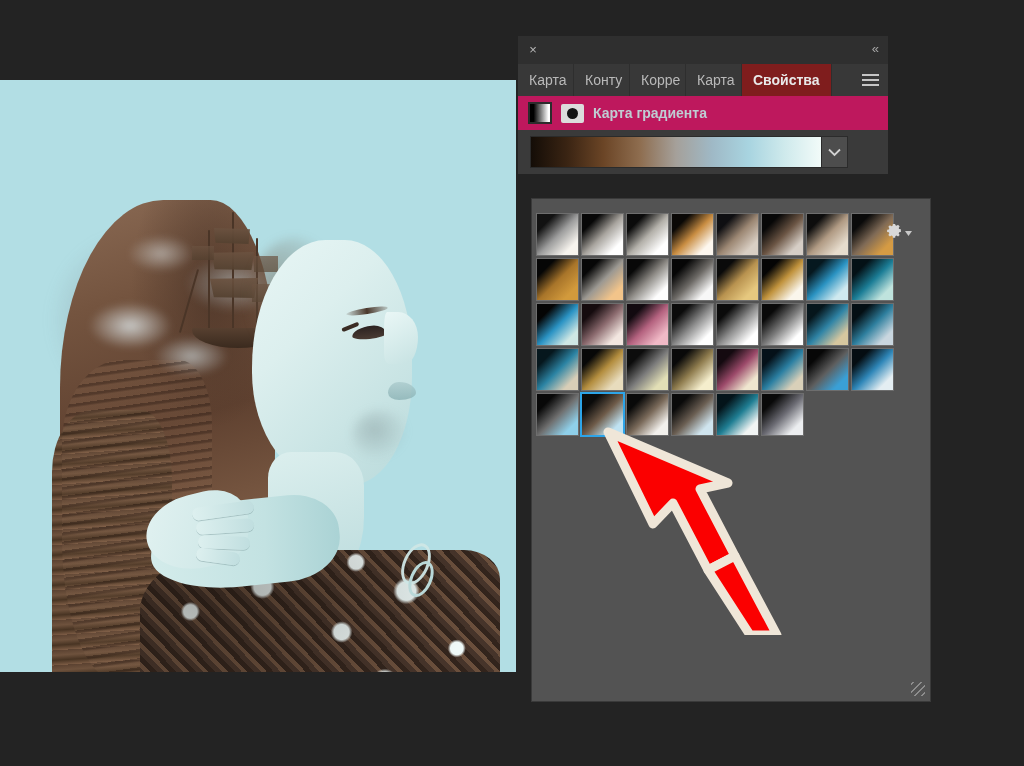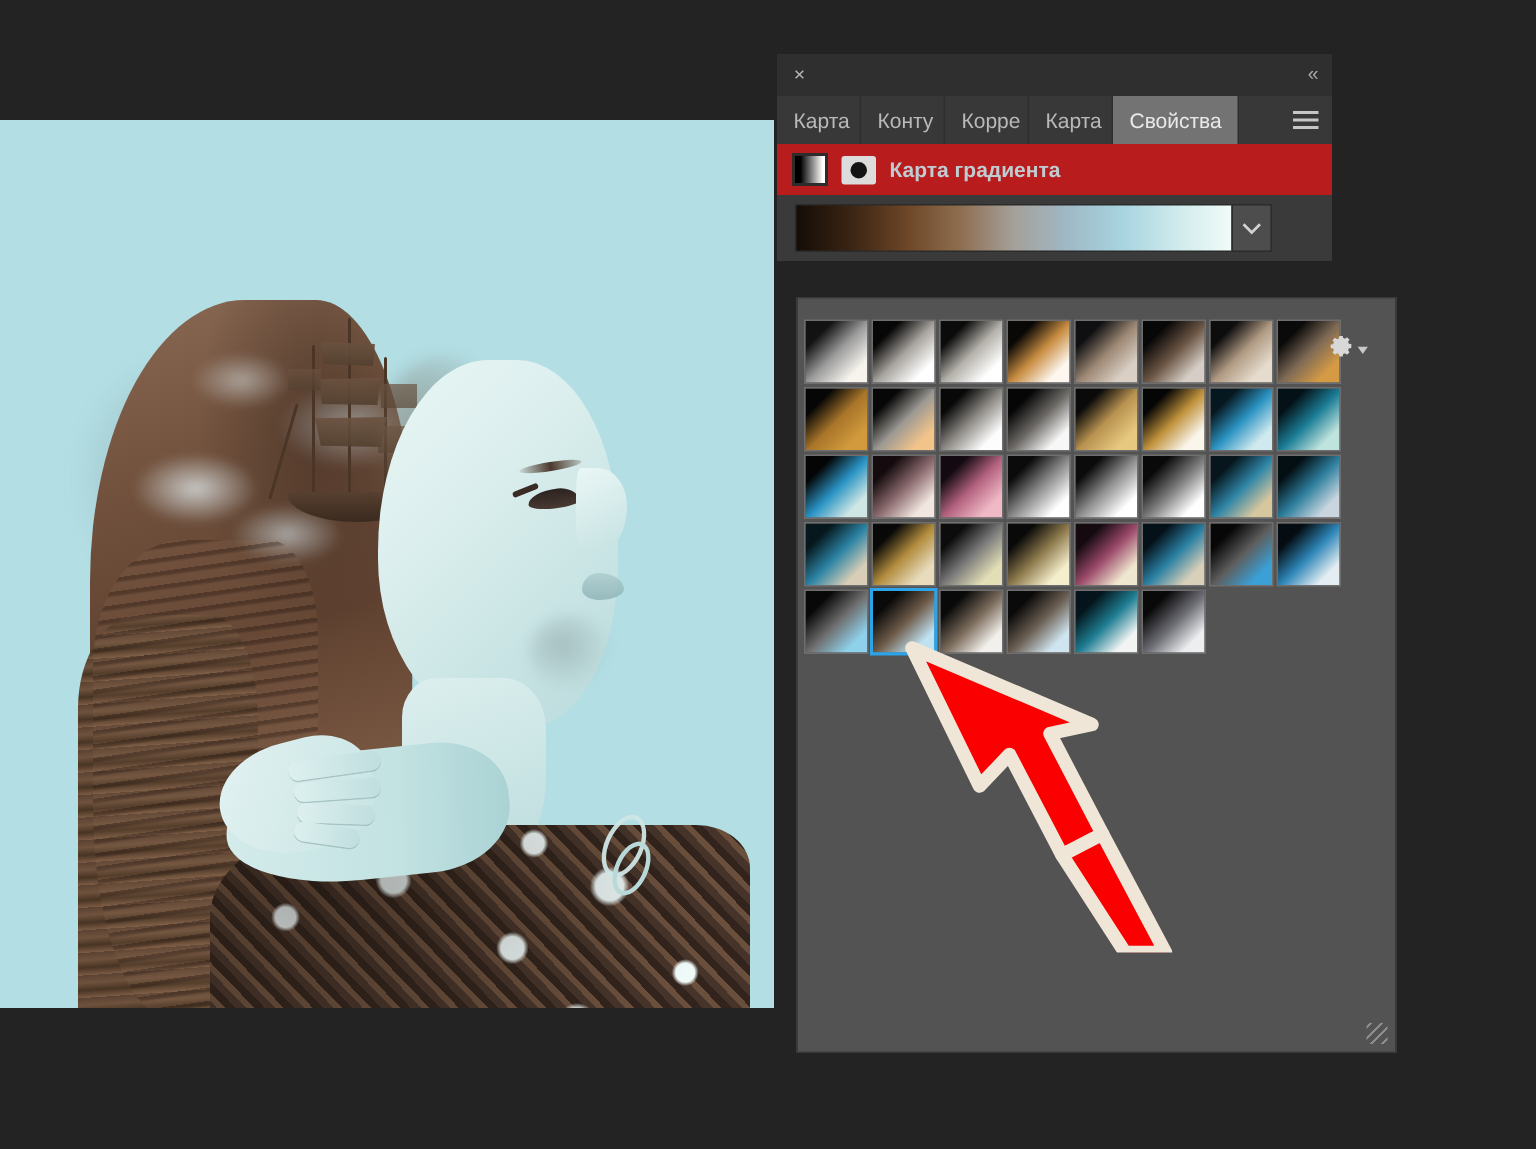--- a/index.html
+++ b/index.html
@@ -194,33 +194,33 @@
     position: relative; height: 32px; background: #383838;
     display: flex; align-items: stretch;
   }
   .tab {
     display: flex; align-items: center; padding: 0 11px;
     color: #b9b9b9; font-size: 14px; white-space: nowrap;
     border-right: 1px solid #2e2e2e; cursor: pointer;
     max-width: 56px; overflow: hidden;
   }
   .tab.active {
-    background: #737373; color: #e9e9e9; font-weight: normal; max-width: none;
+    background: #7f1d1d; color: #e9e9e9; font-weight: bold; max-width: none;
   }
   #hamburger-icon {
     margin-left: auto; width: 36px;
     display: flex; align-items: center; justify-content: center; cursor: pointer;
   }
   #hamburger-icon span {
     display: block; width: 17px; height: 2px; background: #c6c6c6;
     box-shadow: 0 5px 0 #c6c6c6, 0 -5px 0 #c6c6c6;
   }
   #adj-header {
     height: 34px; display: flex; align-items: center; padding-left: 10px; gap: 9px;
-    background: #b91c1c;
+    background: #be185d;
   }
   #adj-thumb {
     width: 24px; height: 22px; border: 2px solid #2c2c2c;
     background: linear-gradient(90deg,#000 0%, #000 18%, #fff 92%);
   }
   #adj-mask {
     width: 23px; height: 19px; background: #dcdcdc; border-radius: 2px;
     display: flex; align-items: center; justify-content: center;
   }
   #adj-mask i {

